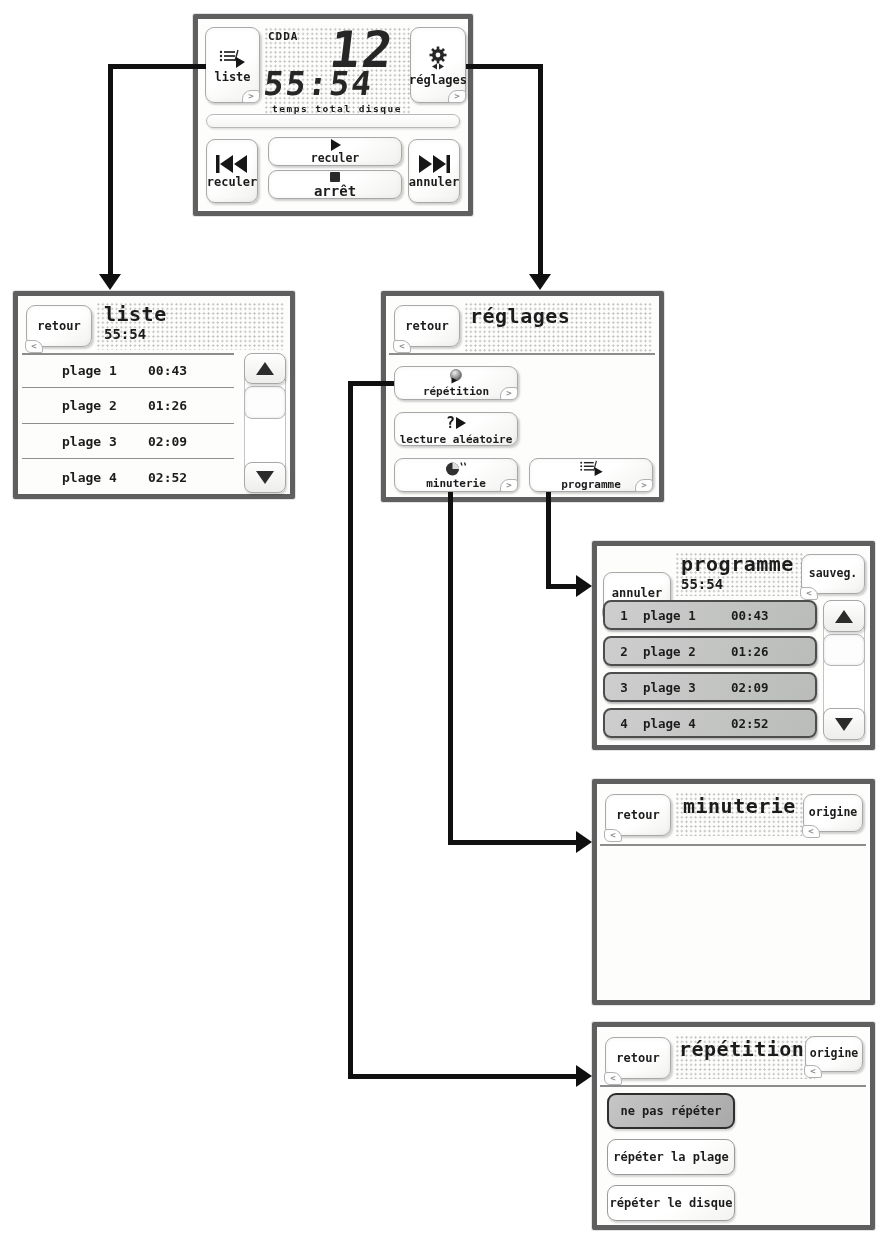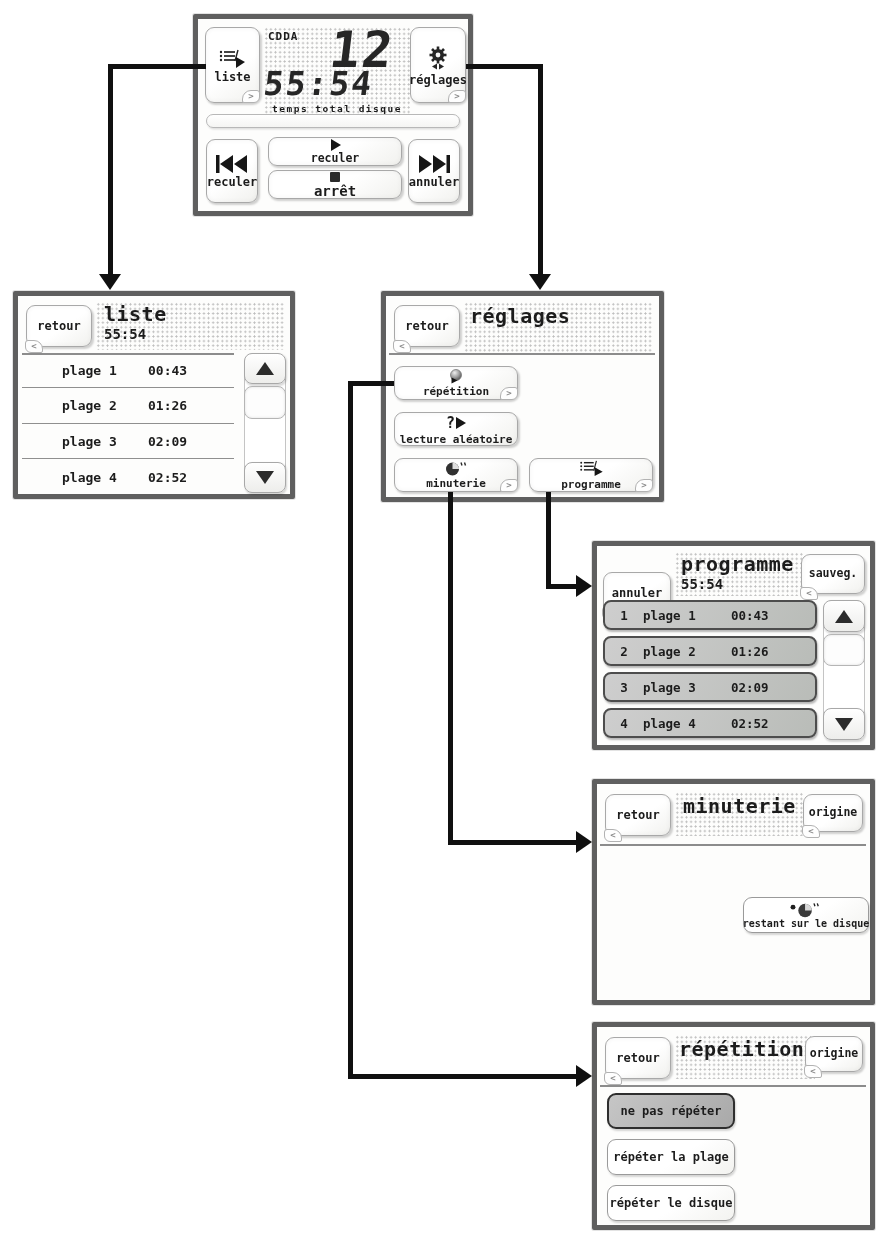--- a/index.html
+++ b/index.html
@@ -357,34 +357,20 @@
     <span class="title" style="left:86px; top:12px;">minuterie</span>
     <div class="btn" style="left:206px; top:10px; width:60px; height:38px;">
       <span class="lbl" style="font-size:11.5px;">origine</span>
       <span class="fold bl">&lt;</span>
     </div>
     <div class="sep" style="left:3px; top:60px; width:266px;"></div>
 
 
 
 
-    <div class="opt" style="left:146px; top:113px; width:126px; height:36px;">
-      <span class="icon">
-        <svg width="32" height="16" viewBox="0 0 34 17">
-          <circle cx="3.2" cy="5.5" r="2.6" fill="#1f1f1f"></circle>
-          <circle cx="16" cy="9" r="7.2" fill="#3a3a3a"></circle>
-          <path d="M16,9 L16,1.8 A7.2,7.2 0 0 1 23.2,9 Z" fill="#d8d8d8"></path>
-          <g stroke="#1f1f1f" stroke-width="1.4">
-              <line x1="25.5" y1="1.5" x2="26.5" y2="4.5"></line>
-              <line x1="29" y1="1.5" x2="30" y2="4.5"></line>
-            </g>
-        </svg>
-      </span>
-      <span class="olbl10">restant sur le disque</span>
-    </div>
   </section>
 
   <section class="screen" style="left:592px; top:1022px; width:283px; height:208px;">
     <div class="dots" style="left:78px; top:8px; width:140px; height:44px;"></div>
     <div class="btn" style="left:8px; top:10px; width:66px; height:42px;">
       <span class="lbl">retour</span>
       <span class="fold bl">&lt;</span>
     </div>
     <span class="title" style="left:82px; top:12px;">répétition</span>
     <div class="btn" style="left:208px; top:9px; width:58px; height:36px;">

